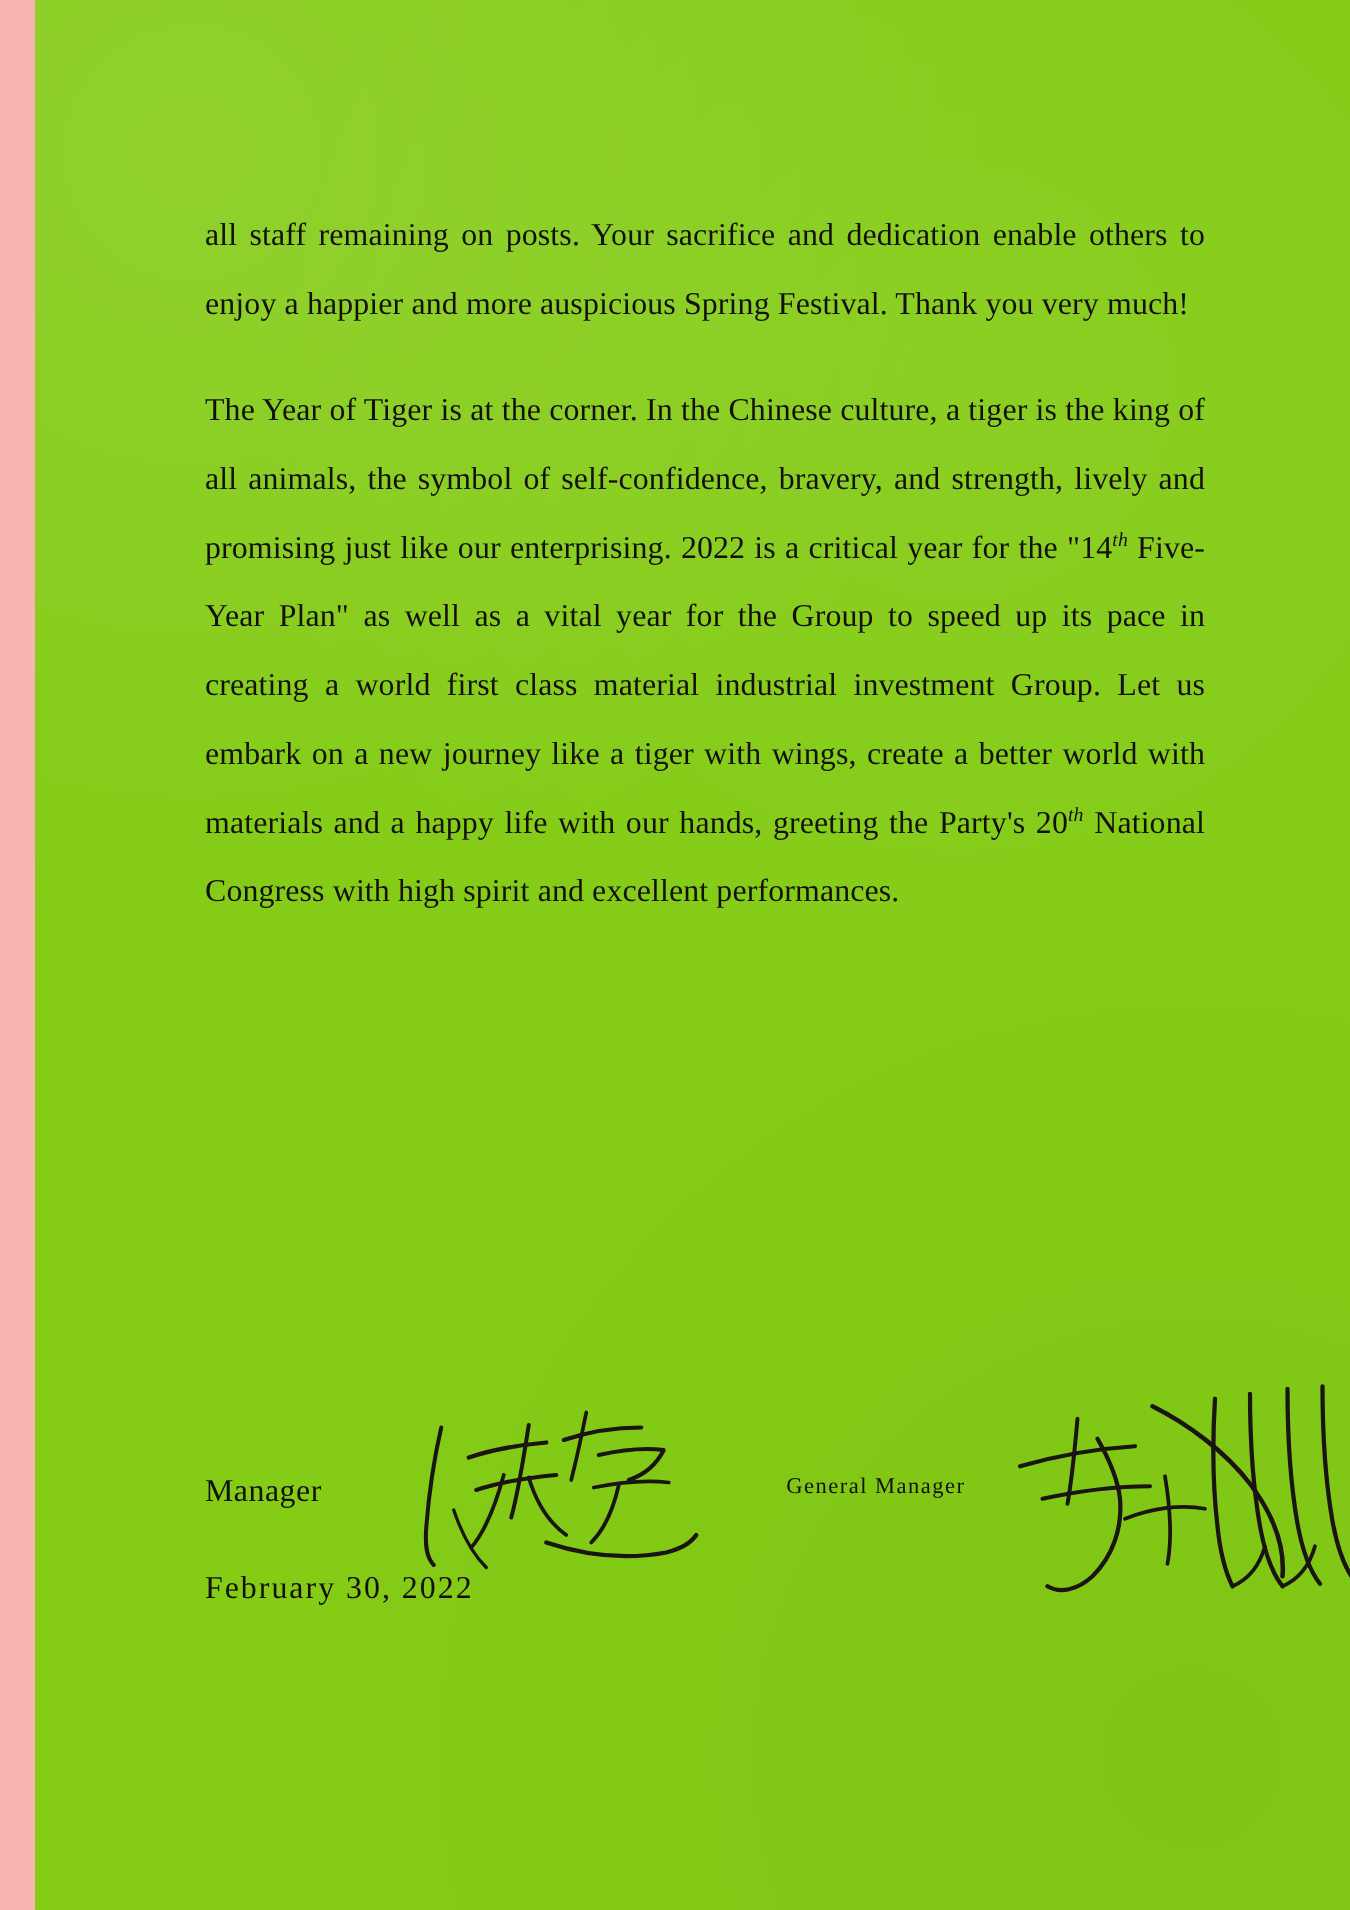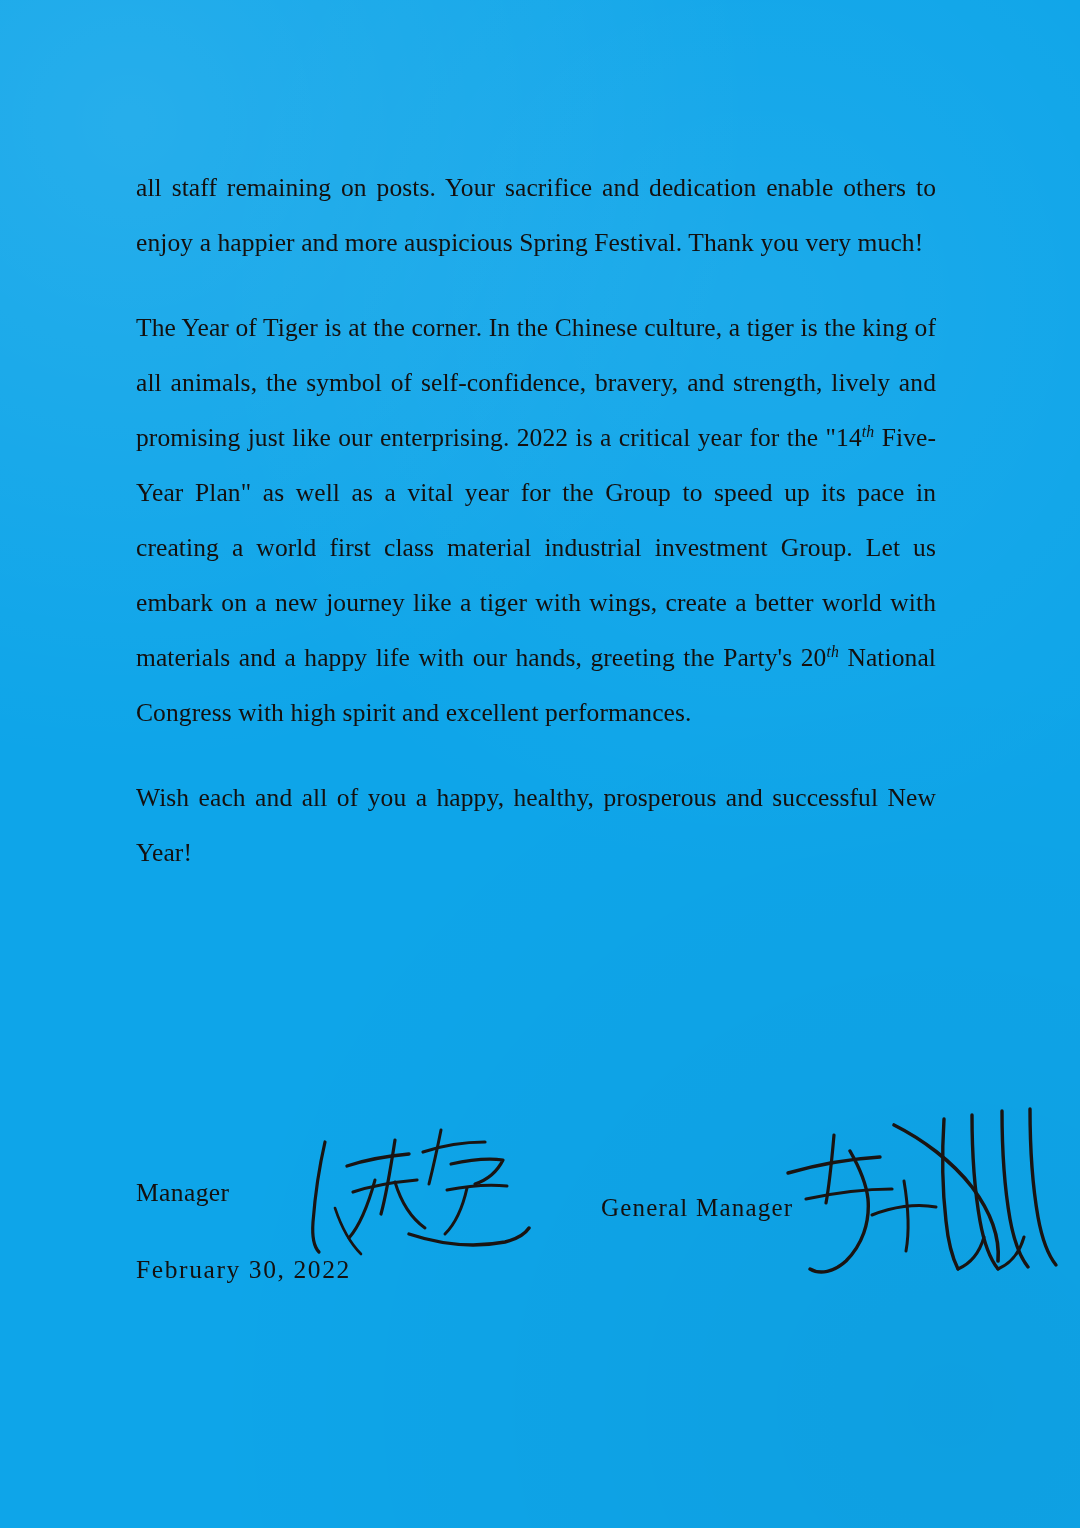--- a/index.html
+++ b/index.html
@@ -11,21 +11,22 @@
     height: 1528px;
     background: #f7b4b1;
     font-family: "Liberation Serif", serif;
     color: #14100f;
     overflow: hidden;
     position: relative;
   }
   .page {
     position: absolute;
     inset: 0;
-    background: #0ea5e9;
+    background: #84cc16;
+    margin-left: 28px;
   }
   
   .page::before {
     content: "";
     position: absolute;
     inset: 0;
     background:
       radial-gradient(circle at 12% 8%, rgba(255,255,255,0.10), rgba(255,255,255,0) 38%),
       radial-gradient(circle at 88% 92%, rgba(0,0,0,0.035), rgba(0,0,0,0) 45%),
       radial-gradient(circle at 70% 20%, rgba(255,255,255,0.06), rgba(255,255,255,0) 40%);
@@ -69,22 +70,22 @@
     position: absolute;
     left: 0;
     top: 28px;
     font-size: 25.5px;
     letter-spacing: 0.4px;
     white-space: nowrap;
   }
   .label-gm {
     position: absolute;
     left: 465px;
-    top: 44px;
-    font-size: 25px;
+    top: 28px;
+    font-size: 18px;
     letter-spacing: 1.2px;
     white-space: nowrap;
   }
   .date-line {
     position: absolute;
     left: 0;
     top: 105px;
     font-size: 25.5px;
     letter-spacing: 1.6px;
     white-space: nowrap;
@@ -115,21 +116,20 @@
 <body>
 
 <div class="page">
 
   <div class="content">
 
     <p class="para">all staff remaining on posts. Your sacrifice and dedication enable others to enjoy a happier and more auspicious Spring Festival. Thank you very much!</p>
 
     <p class="para"><span>The Year of Tiger is at the corner. In the Chinese culture, a tiger is the king of all animals, the symbol of self-confidence, bravery, and strength, lively and promising just like our enterprising. 2022 is a critical year for the "14</span><sup>th</sup><span> Five-Year Plan" as well as a vital year for the Group to speed up its pace in creating a world first class material industrial investment Group. Let us embark on a new journey like a tiger with wings, create a better world with materials and a happy life with our hands, greeting the Party's 20</span><sup>th</sup><span> National Congress with high spirit and excellent performances.</span></p>
 
-    <p class="para">Wish each and all of you a happy, healthy, prosperous and successful New Year!</p>
 
   </div>
 
   <div class="signature-block">
     <div class="sig-row">
       <span class="label-chairman">Manager</span>
 
       <span class="sig-ink sig-chairman">
         <svg viewBox="0 0 260 170" xmlns="http://www.w3.org/2000/svg" fill="none" stroke="#1a1412" stroke-linecap="round" stroke-linejoin="round">
           <path d="M34 32 C28 58 24 86 22 112 C21 126 22 136 28 142" stroke-width="3.2"></path>

